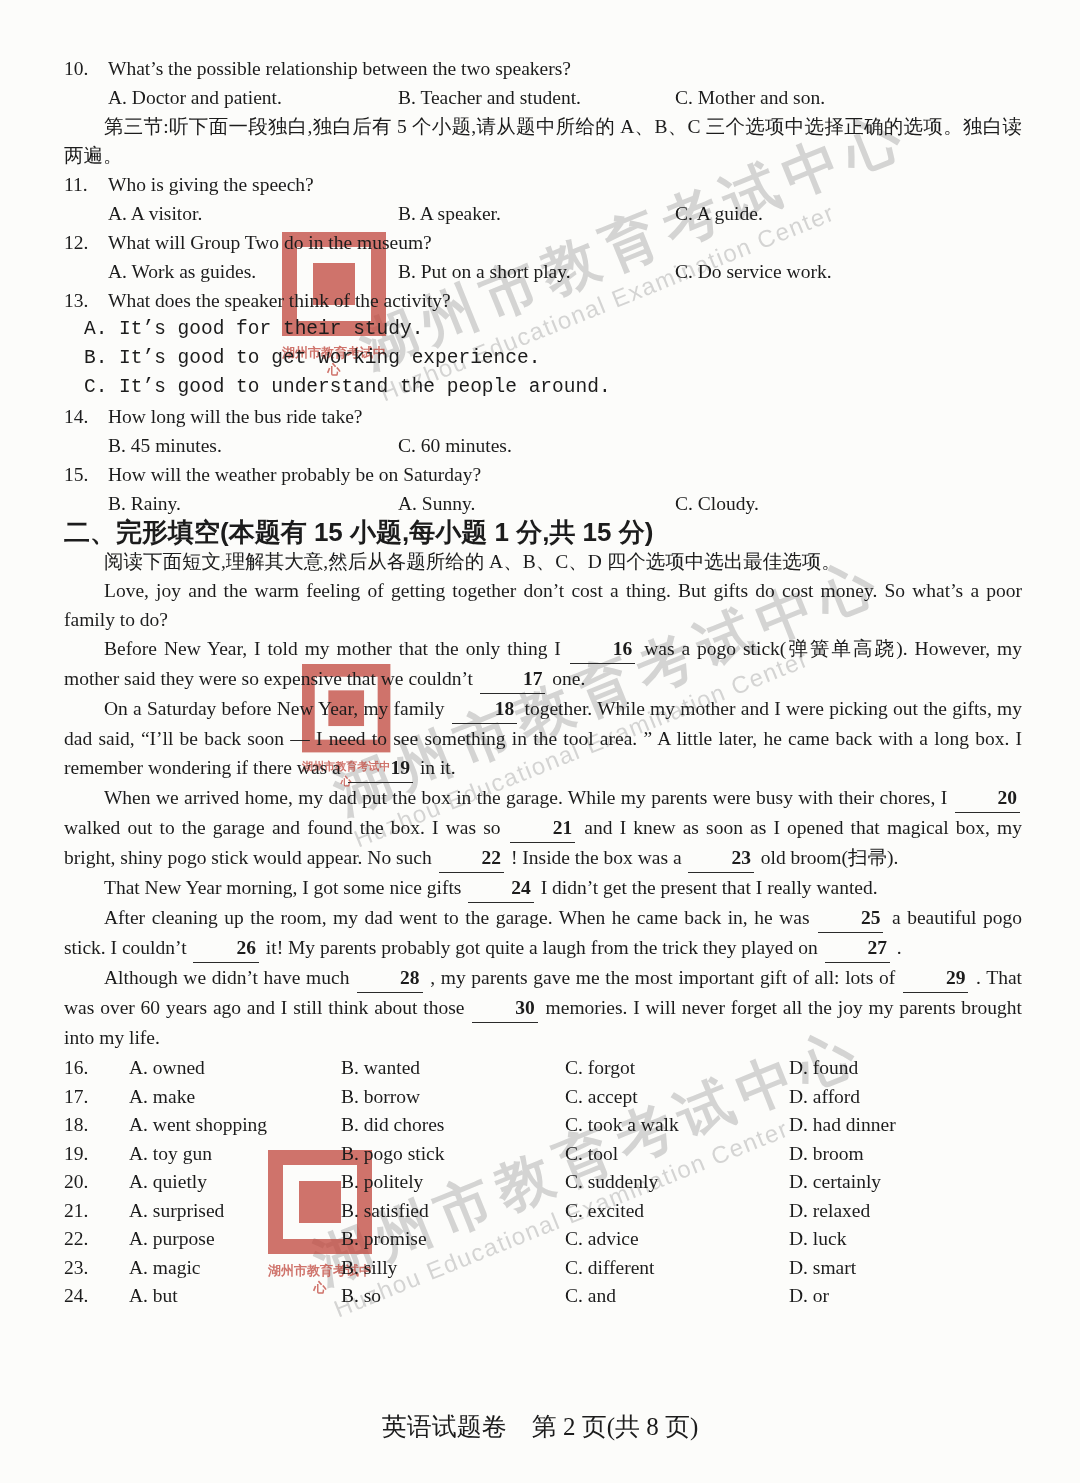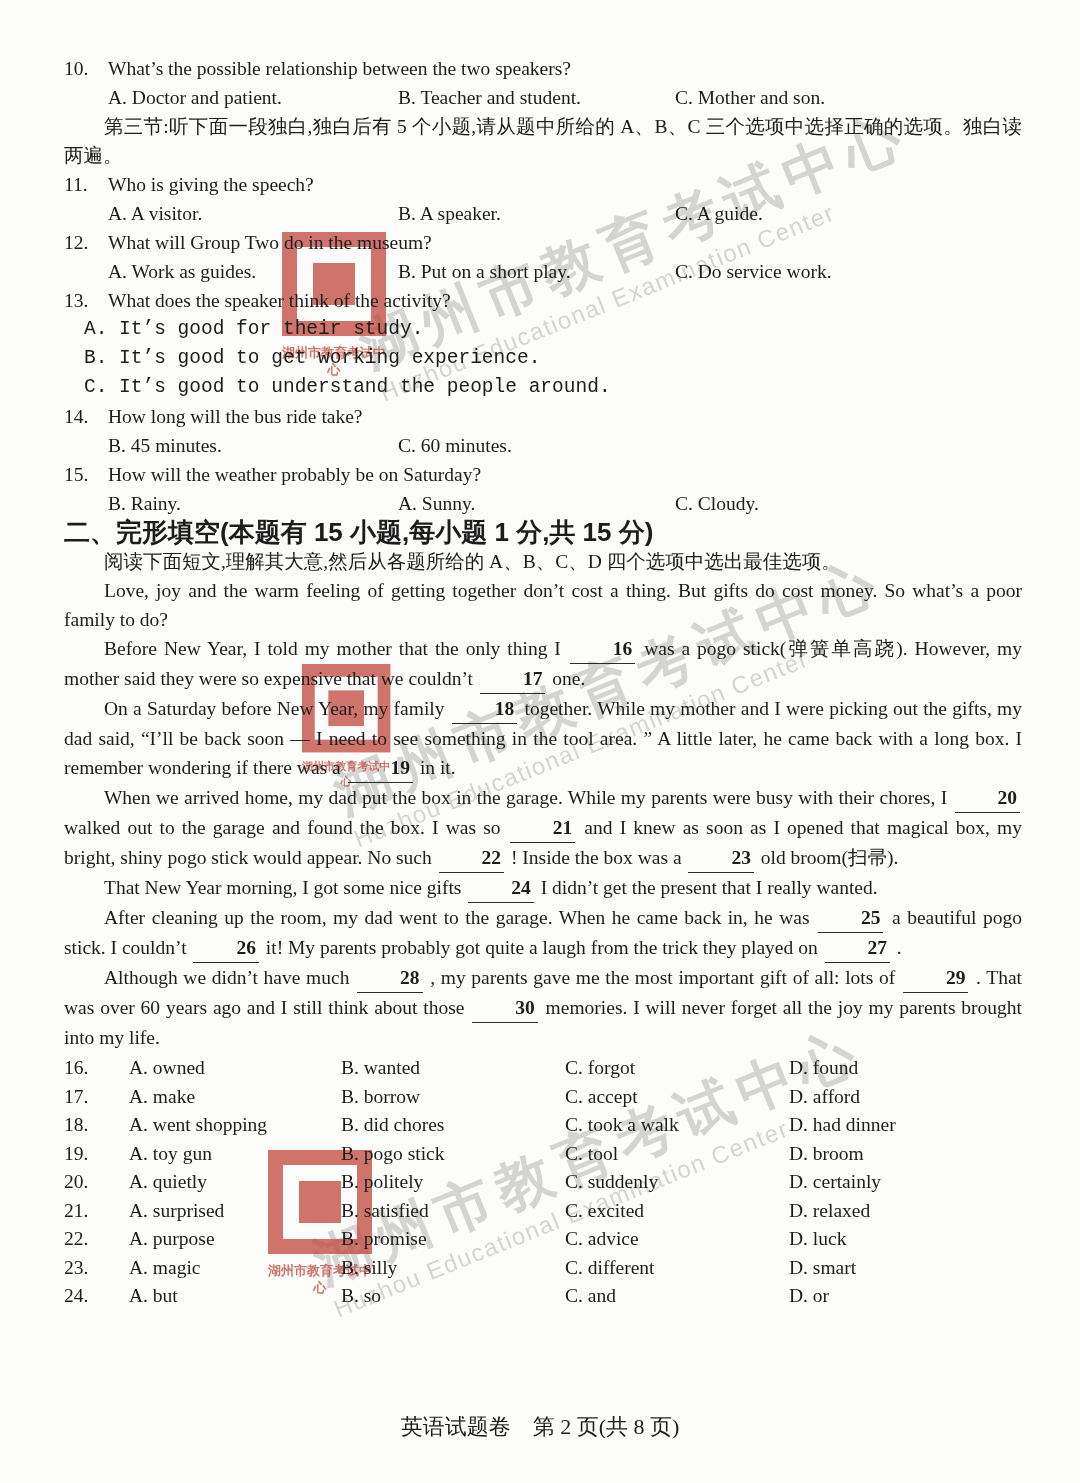--- a/index.html
+++ b/index.html
@@ -80,21 +80,21 @@
     text-align: left;
     border-bottom: 1.6px solid #2a2a2a;
     font-weight: bold;
   }
 
   .cloze-table { margin-top: 2px; line-height: 28.5px; }
   .cloze-row { display: grid; grid-template-columns: 50px 197px 209px 209px 1fr; gap: 15px; }
 
   .footer {
     position: absolute; left: 0; right: 0; bottom: 42px;
-    text-align: center; z-index: 2; font-size: 22px;
+    text-align: center; z-index: 2; font-size: 25px;
   }
 </style>
 </head>
 <body>
 
 <div class="page">
 
   <div class="wm wm1">
     <div class="wm-cn">湖州市教育考试中心</div>
     <div class="wm-en">Huzhou Educational Examination Center</div>

